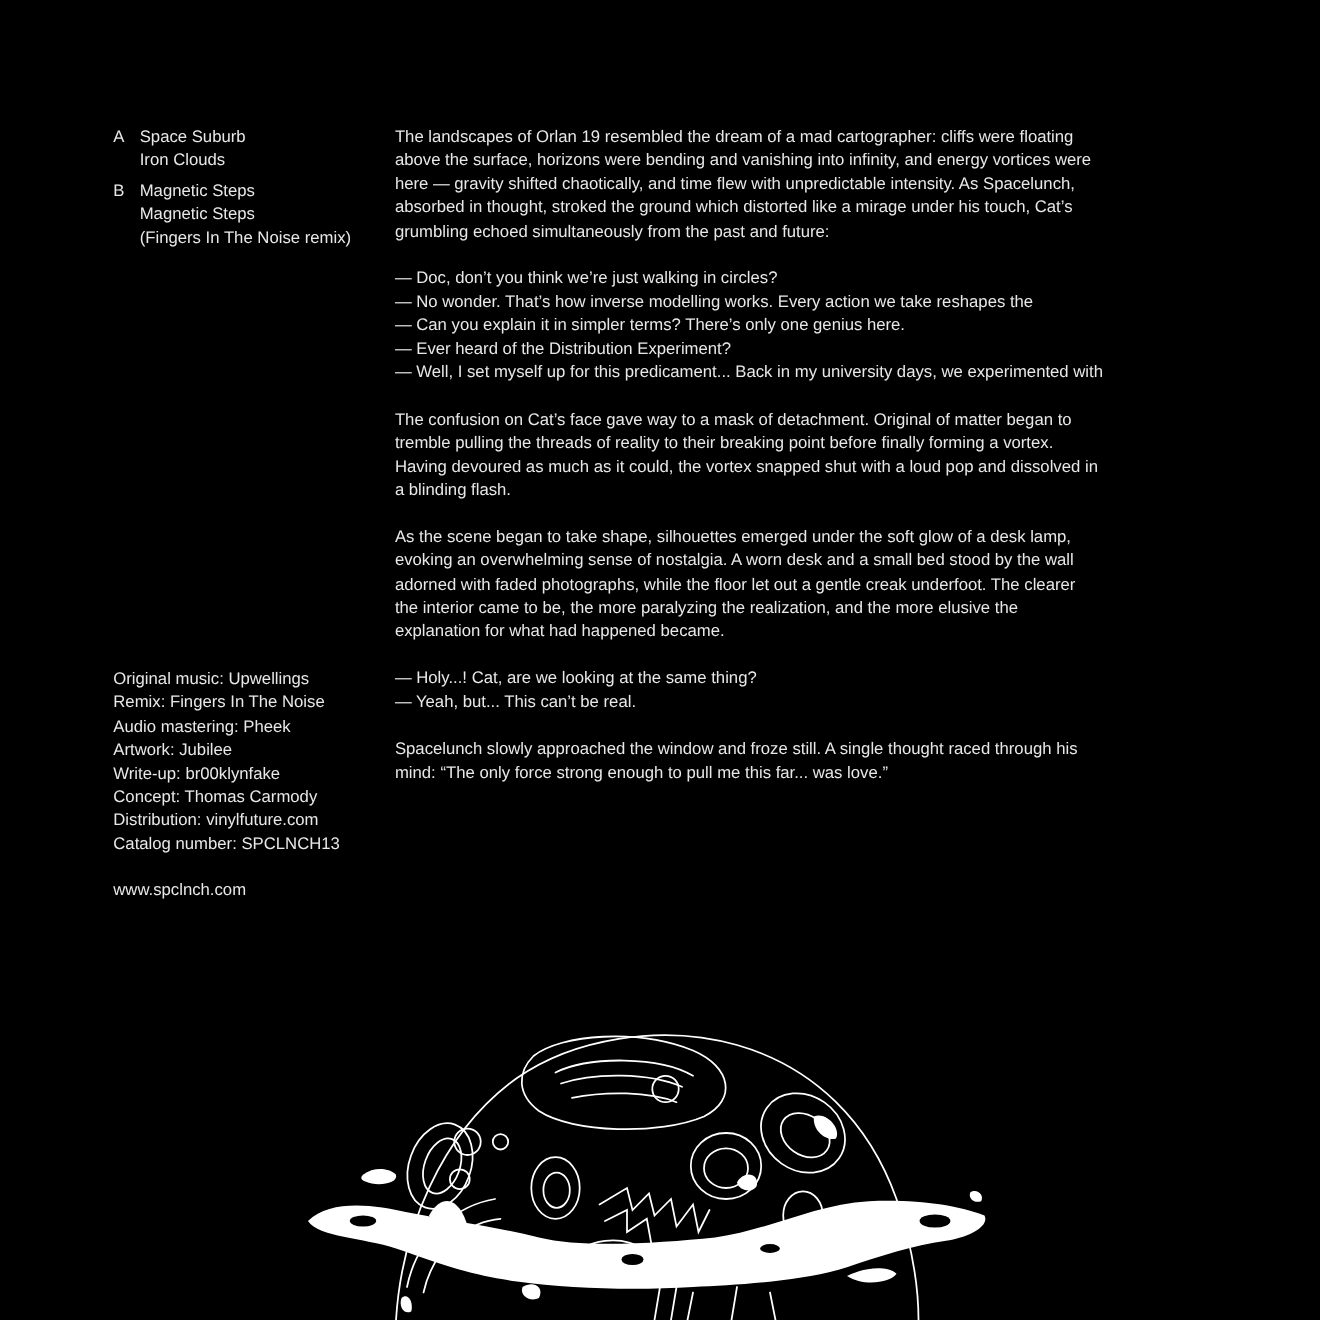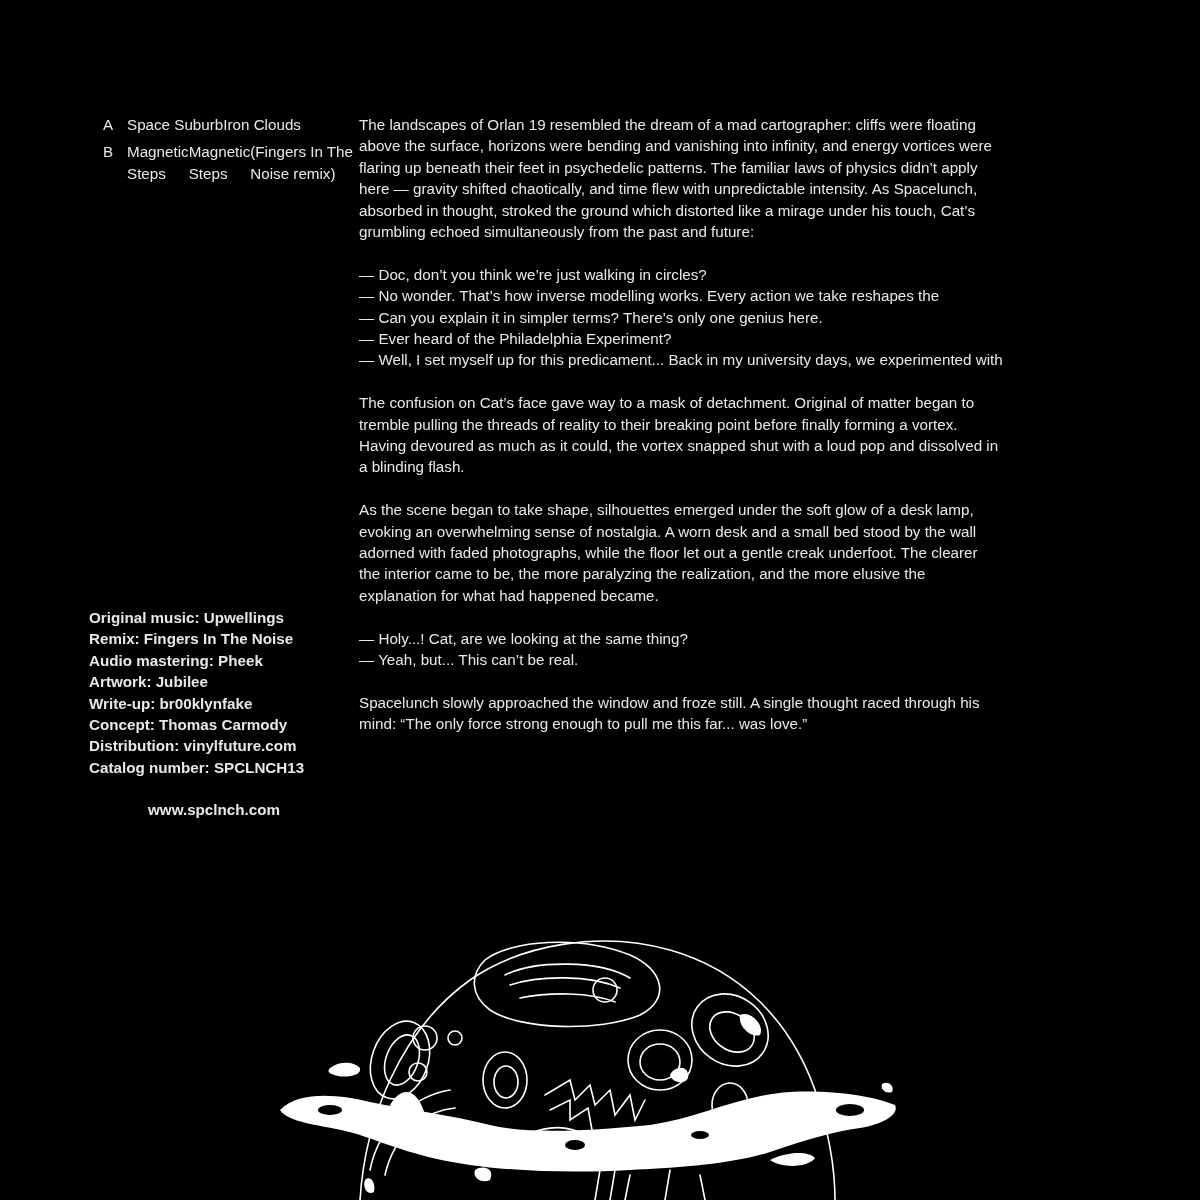--- a/index.html
+++ b/index.html
@@ -26,37 +26,35 @@
     .track-group {
       display: flex;
       margin-bottom: 6px;
     }
     .side-letter {
       width: 24px;
       flex: 0 0 24px;
     }
     .track-list {
       display: flex;
-      flex-direction: row;
+      flex-direction: column;
     }
     .credits {
       position: absolute;
-      left: 89px;
+      left: 103px;
       top: 607px;
       width: 250px;
-      font-weight: bold;
     }
     .credit-line {
       display: block;
       white-space: nowrap;
     }
     .website {
       display: block;
       margin-top: 21px;
-      text-align: center;
     }
     .story {
       position: absolute;
       left: 359px;
       top: 114px;
       width: 740px;
     }
     .para {
       margin: 0 0 21.4px 0;
     }
@@ -102,30 +100,29 @@
   <span class="credit-line">Concept: Thomas Carmody</span>
   <span class="credit-line">Distribution: vinylfuture.com</span>
   <span class="credit-line">Catalog number: SPCLNCH13</span>
   <span class="website">www.spclnch.com</span>
 </div>
 
 <div class="story">
   <div class="para">
     <span class="line">The landscapes of Orlan 19 resembled the dream of a mad cartographer: cliffs were floating</span>
     <span class="line">above the surface, horizons were bending and vanishing into infinity, and energy vortices were</span>
-    <span class="line">flaring up beneath their feet in psychedelic patterns. The familiar laws of physics didn’t apply</span>
     <span class="line">here — gravity shifted chaotically, and time flew with unpredictable intensity. As Spacelunch,</span>
     <span class="line">absorbed in thought, stroked the ground which distorted like a mirage under his touch, Cat’s</span>
     <span class="line">grumbling echoed simultaneously from the past and future:</span>
   </div>
   <div class="para">
     <span class="line">— Doc, don’t you think we’re just walking in circles?</span>
     <span class="line">— No wonder. That’s how inverse modelling works. Every action we take reshapes the</span>
     <span class="line">— Can you explain it in simpler terms? There’s only one genius here.</span>
-    <span class="line">— Ever heard of the Philadelphia Experiment?</span>
+    <span class="line">— Ever heard of the Distribution Experiment?</span>
     <span class="line">— Well, I set myself up for this predicament... Back in my university days, we experimented with</span>
   </div>
   <div class="para">
     <span class="line">The confusion on Cat’s face gave way to a mask of detachment. Original of matter began to</span>
     <span class="line">tremble pulling the threads of reality to their breaking point before finally forming a vortex.</span>
     <span class="line">Having devoured as much as it could, the vortex snapped shut with a loud pop and dissolved in</span>
     <span class="line">a blinding flash.</span>
   </div>
   <div class="para">
     <span class="line">As the scene began to take shape, silhouettes emerged under the soft glow of a desk lamp,</span>

